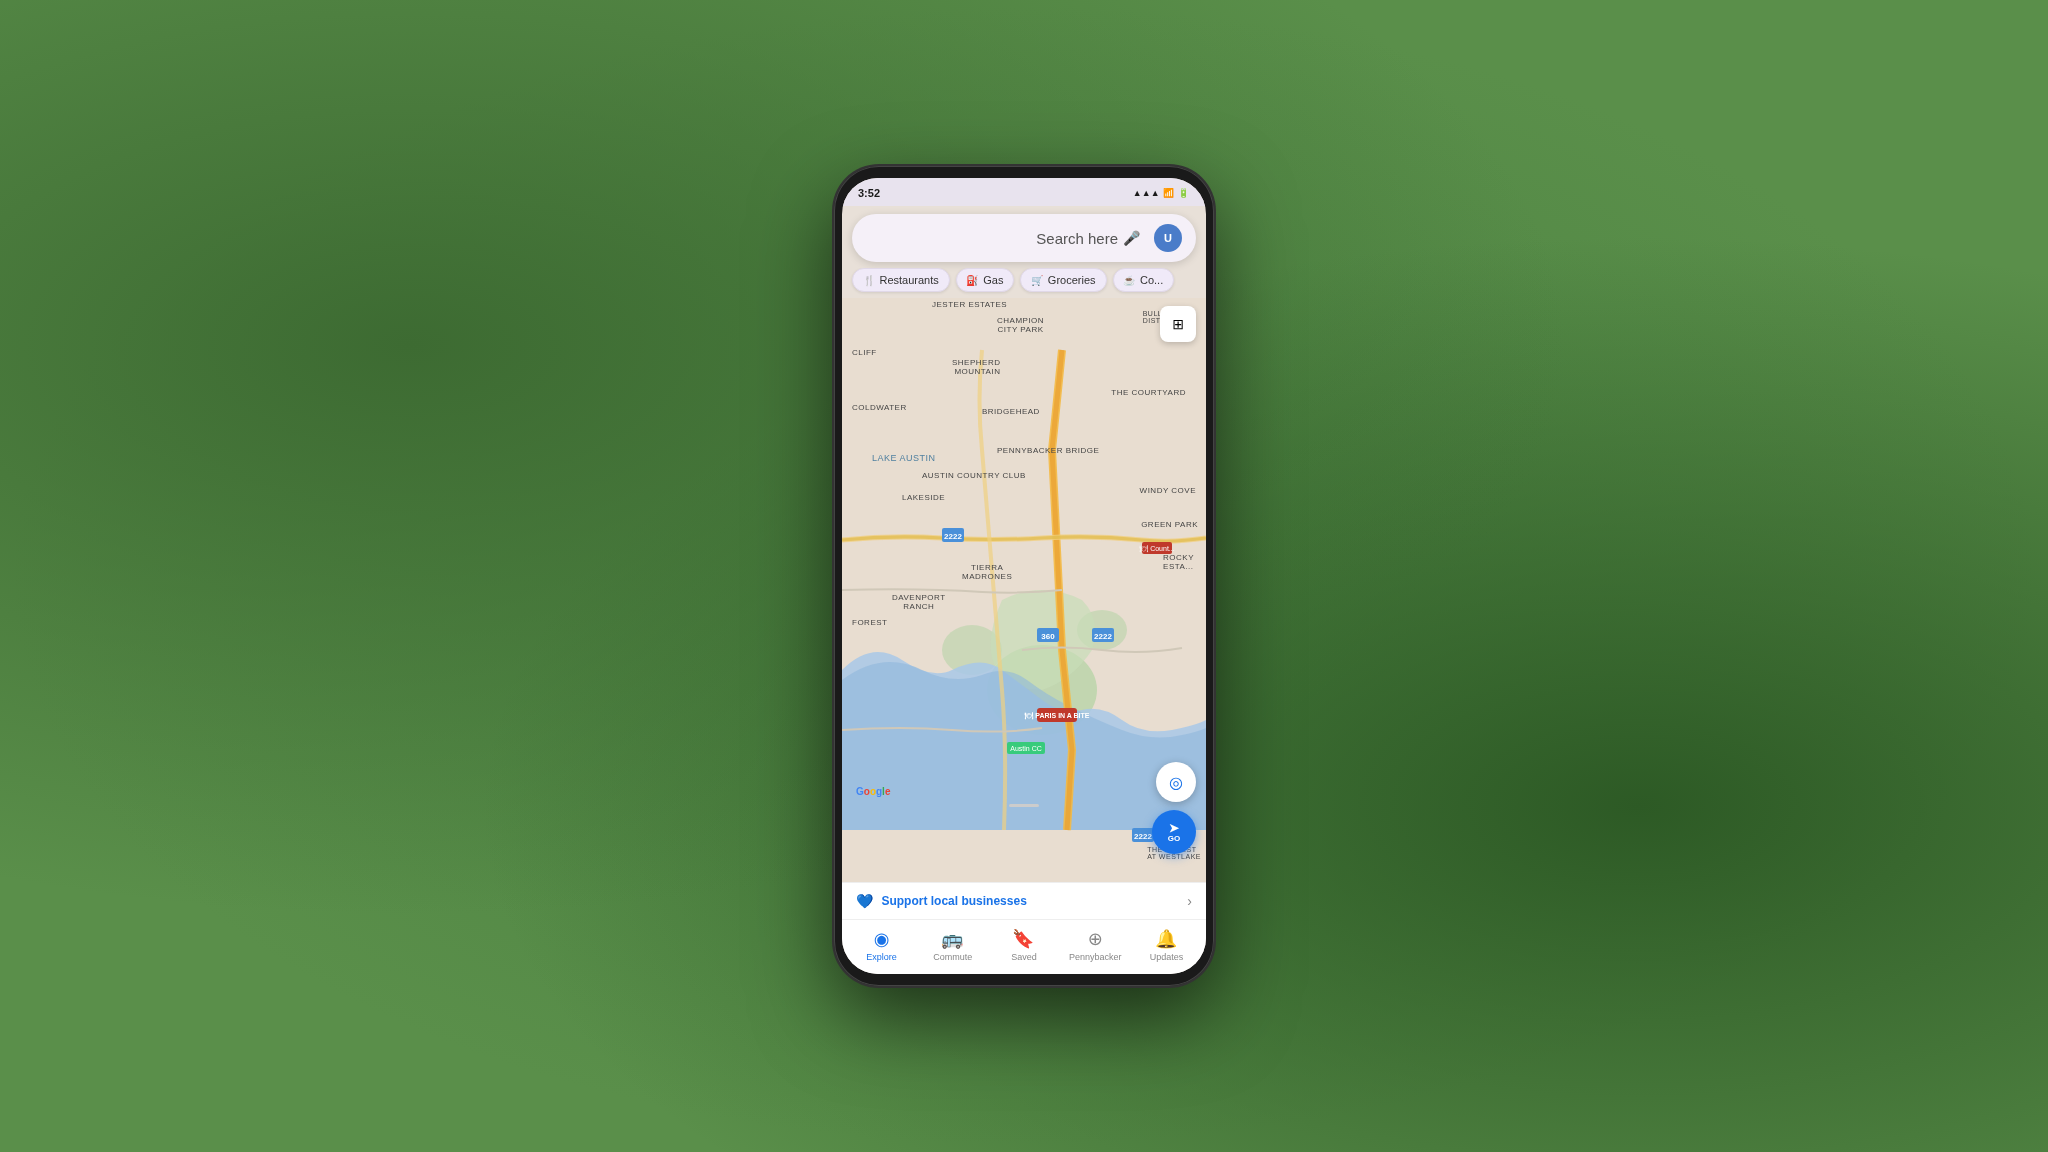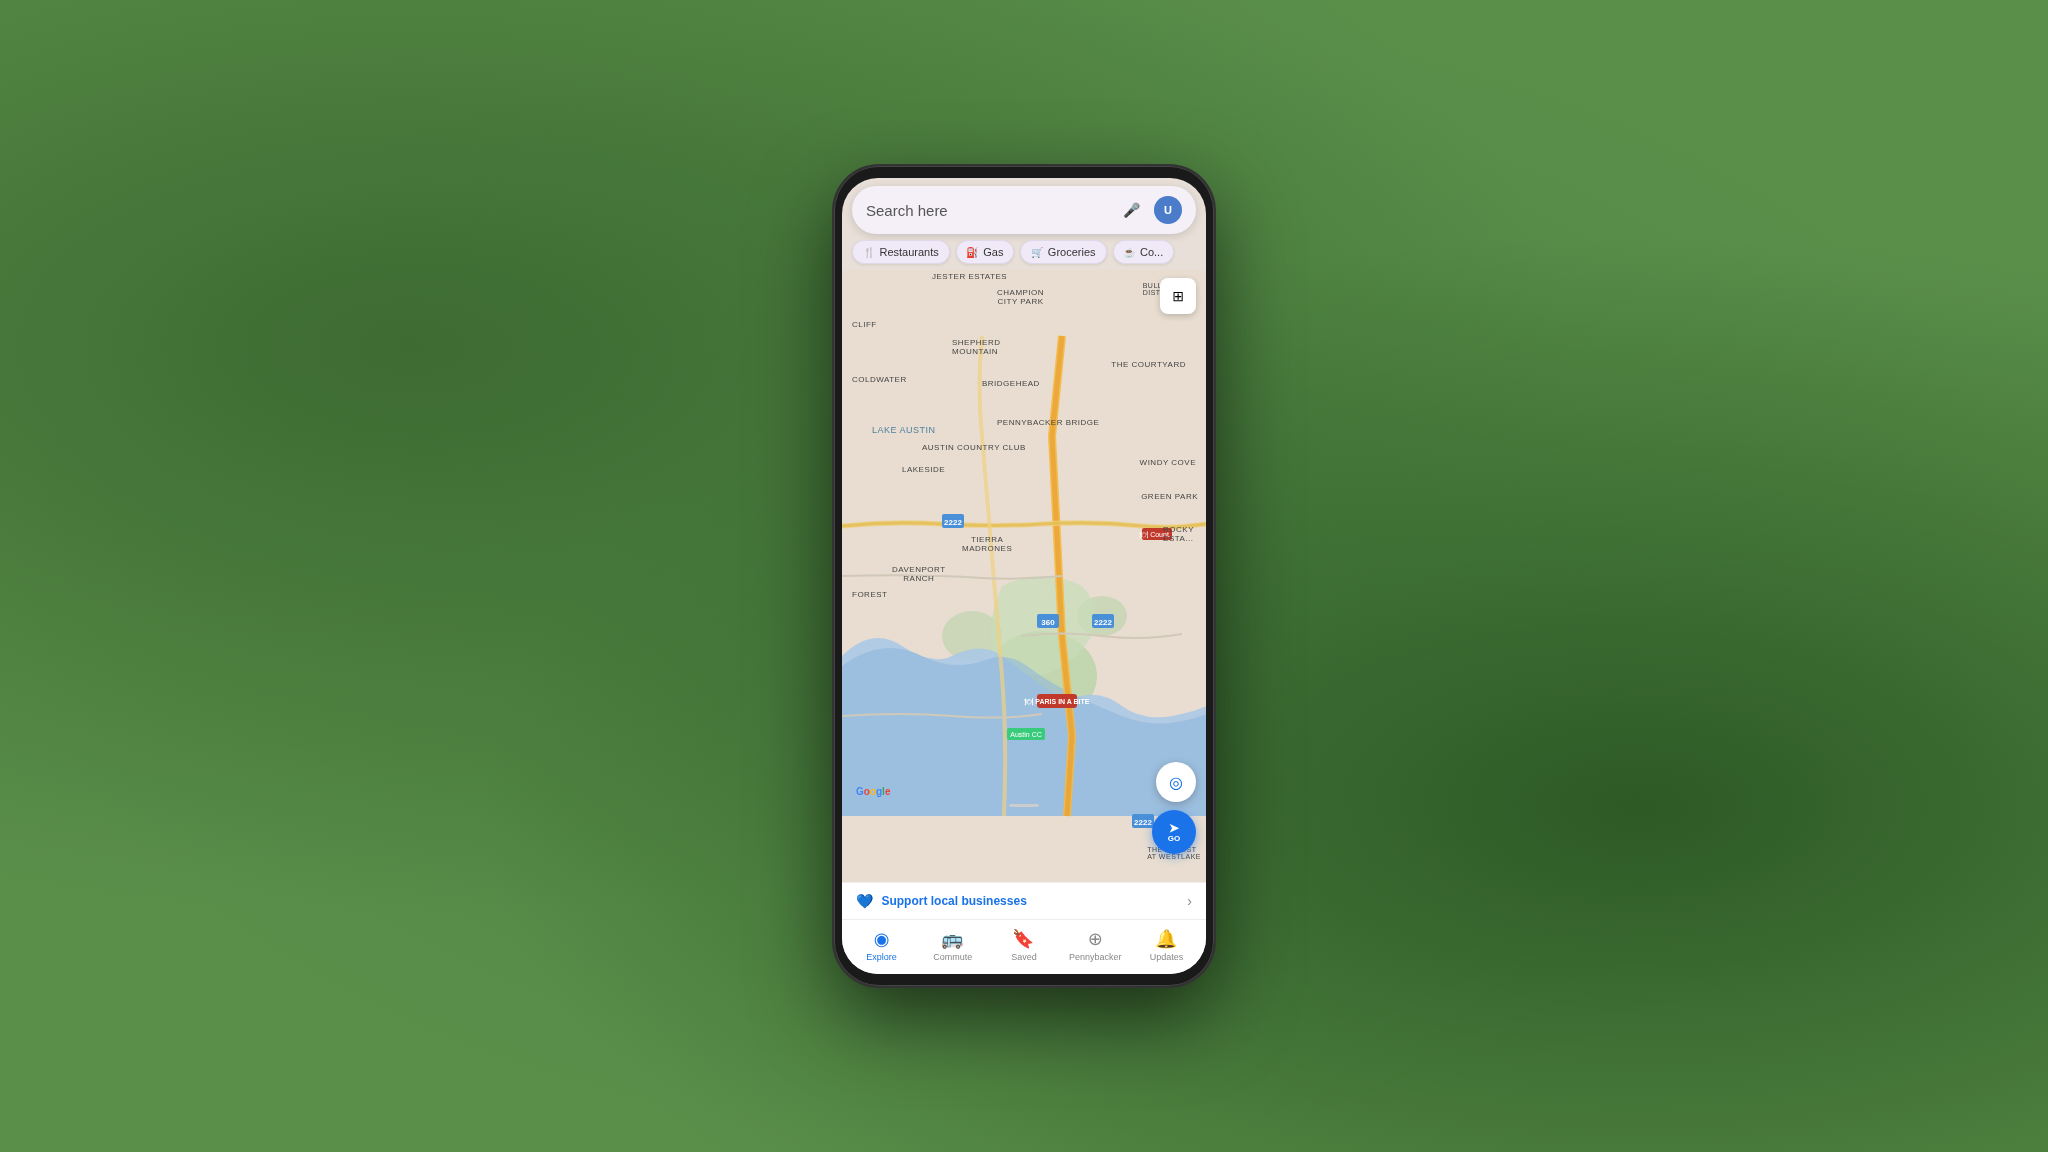--- a/index.html
+++ b/index.html
@@ -96,20 +96,21 @@
     .search-bar {
       background: #f5f0f8;
       margin: 8px 10px 6px;
       border-radius: 24px;
       padding: 10px 14px;
       display: flex;
       align-items: center;
       justify-content: space-between;
       box-shadow: 0 2px 8px rgba(0,0,0,0.15);
       flex-shrink: 0;
+      text-align: right;
     }
 
     .search-text {
       font-size: 15px;
       color: #555;
       flex: 1;
     }
 
     .search-icons {
       display: flex;
@@ -356,20 +357,28 @@
 </head>
 <body>
 
 <div class="bg-overlay"></div>
 
 <div class="scene">
 
   <div class="phone-frame">
     <div class="phone-screen">
 
+      <div class="status-bar">
+        <span class="status-time">3:52</span>
+        <div class="status-icons">
+          <span class="status-icon">▲▲▲</span>
+          <span class="status-icon">📶</span>
+          <span class="status-icon">🔋</span>
+        </div>
+      </div>
 
       <div class="search-bar">
         <span class="search-text">Search here</span>
         <div class="search-icons">
           <div class="mic-btn">🎤</div>
           <div class="avatar-btn">
             <span>U</span>
           </div>
         </div>
       </div>
@@ -438,21 +447,21 @@
           <text x="184" y="401" text-anchor="middle" font-size="7" fill="white">Austin CC</text>
 
           <rect x="300" y="192" width="30" height="12" rx="2" fill="#c0392b"></rect>
           <text x="315" y="201" text-anchor="middle" font-size="7" fill="white">🍽 Count...</text>
         </svg>
 
         
         <div class="map-label" style="top:2px;left:90px;font-size:8px;">JESTER ESTATES</div>
         <div class="map-label" style="top:18px;left:155px;text-align:center;font-size:8px;">CHAMPION<br>CITY PARK</div>
         <div class="map-label" style="top:12px;right:15px;font-size:7px;">Bull Creek<br>District</div>
-        <div class="map-label" style="top:68px;left:110px;text-align:left;font-size:8px;">SHEPHERD<br>MOUNTAIN</div>
+        <div class="map-label" style="top:60px;left:110px;text-align:right;font-size:8px;">SHEPHERD<br>MOUNTAIN</div>
         <div class="map-label" style="top:85px;left:140px;font-size:8px;margin-top:24px;">BRIDGEHEAD</div>
         <div class="map-label" style="top:90px;right:20px;font-size:8px;">THE COURTYARD</div>
         <div class="map-label" style="top:105px;left:10px;font-size:8px;">COLDWATER</div>
         <div class="map-label" style="top:50px;left:10px;font-size:8px;">CLIFF</div>
         <div class="map-label" style="top:155px;left:30px;font-size:9px;color:#5080a0;">Lake Austin</div>
         <div class="map-label" style="top:148px;left:155px;font-size:8px;">Pennybacker Bridge</div>
         <div class="map-label" style="top:173px;left:80px;text-align:center;font-size:8px;">Austin Country Club</div>
         <div class="map-label" style="top:195px;left:60px;font-size:8px;">LAKESIDE</div>
         <div class="map-label" style="top:188px;right:10px;font-size:8px;margin-left:32px;">WINDY COVE</div>
         <div class="map-label" style="top:222px;right:8px;font-size:8px;">GREEN PARK</div>

